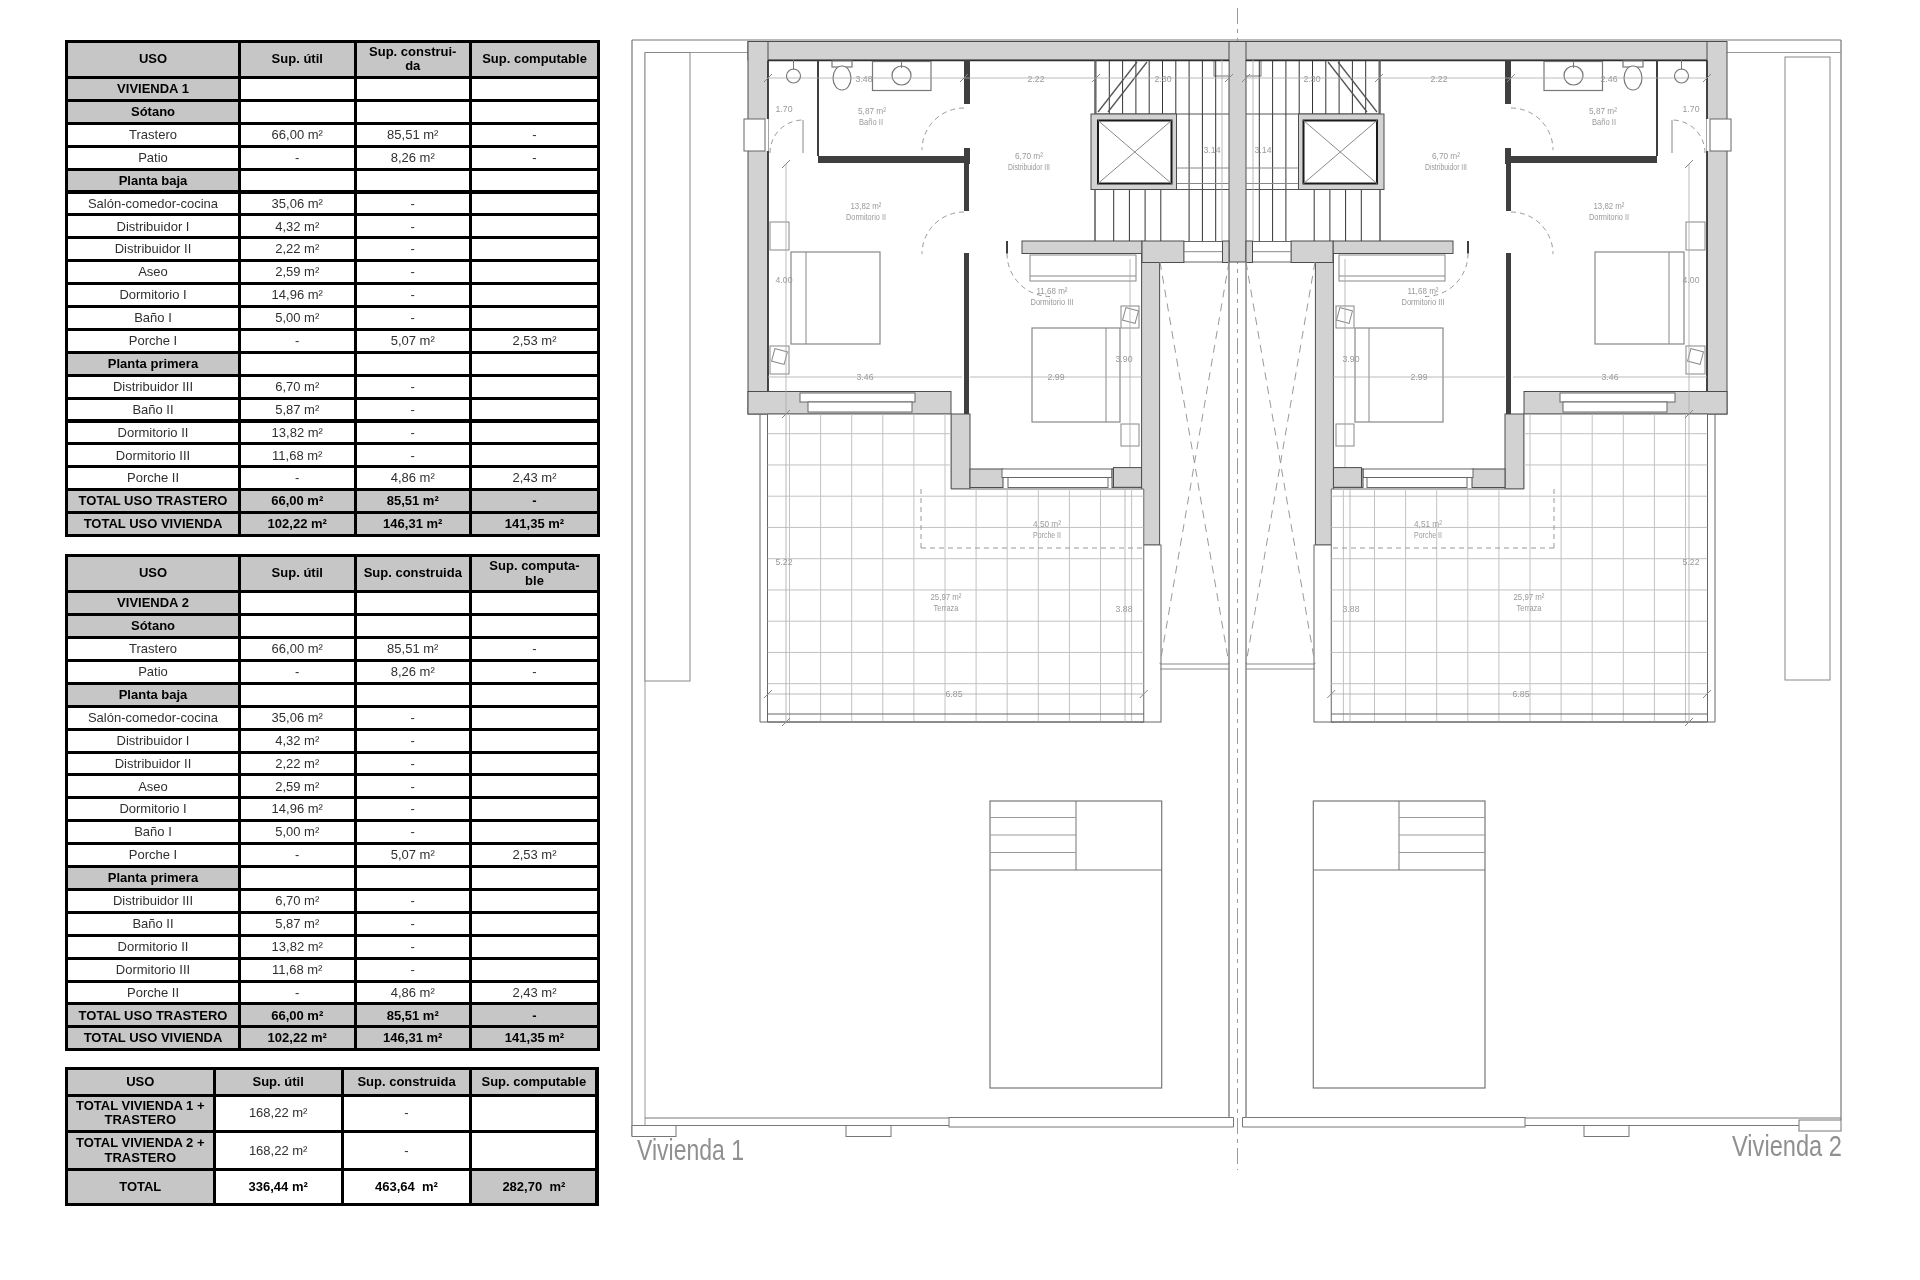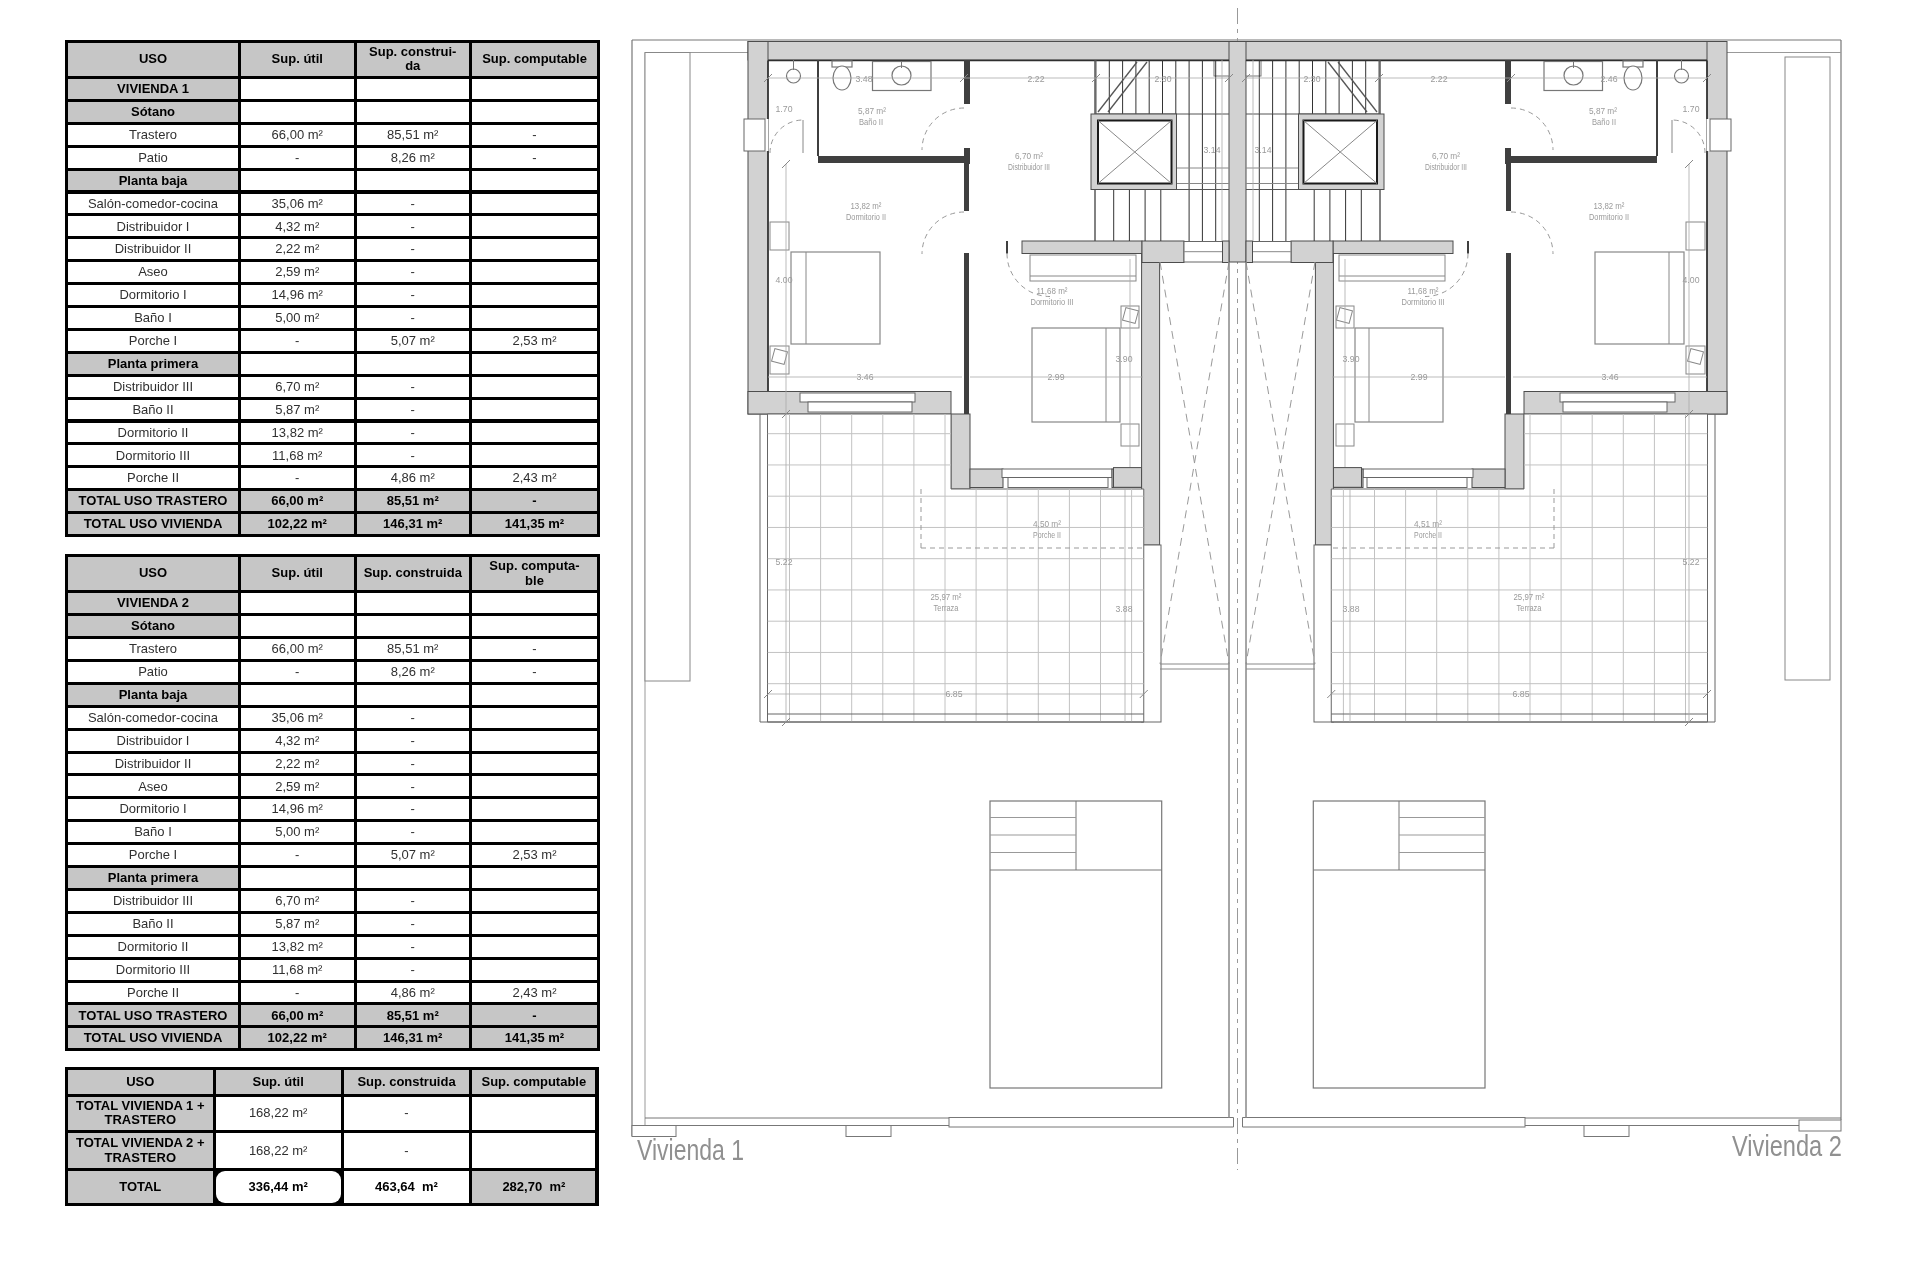--- a/index.html
+++ b/index.html
@@ -191,21 +191,21 @@
 <div style="position:absolute;left:407.2px;top:3px;width:123.3px;height:23.5px;background:#c6c6c6;display:flex;align-items:center;justify-content:center;text-align:center;font-size:13px;line-height:1.1;color:#000;font-weight:bold;">Sup. computable</div>
 <div style="position:absolute;left:3px;top:29.5px;width:144.5px;height:33.5px;background:#c6c6c6;display:flex;align-items:center;justify-content:center;text-align:center;font-size:13px;line-height:1.1;color:#000;font-weight:bold;">TOTAL VIVIENDA 1 +<br>TRASTERO</div>
 <div style="position:absolute;left:150.5px;top:29.5px;width:125.3px;height:33.5px;background:#fff;display:flex;align-items:center;justify-content:center;text-align:center;font-size:13px;line-height:1.05;color:#303030;font-weight:normal;">168,22 m²</div>
 <div style="position:absolute;left:278.8px;top:29.5px;width:125.4px;height:33.5px;background:#fff;display:flex;align-items:center;justify-content:center;text-align:center;font-size:13px;line-height:1.05;color:#303030;font-weight:normal;">-</div>
 <div style="position:absolute;left:407.2px;top:29.5px;width:123.3px;height:33.5px;background:#fff;display:flex;align-items:center;justify-content:center;text-align:center;font-size:13px;line-height:1.05;color:#303030;font-weight:normal;"></div>
 <div style="position:absolute;left:3px;top:66px;width:144.5px;height:35px;background:#c6c6c6;display:flex;align-items:center;justify-content:center;text-align:center;font-size:13px;line-height:1.1;color:#000;font-weight:bold;">TOTAL VIVIENDA 2 +<br>TRASTERO</div>
 <div style="position:absolute;left:150.5px;top:66px;width:125.3px;height:35px;background:#fff;display:flex;align-items:center;justify-content:center;text-align:center;font-size:13px;line-height:1.05;color:#303030;font-weight:normal;">168,22 m²</div>
 <div style="position:absolute;left:278.8px;top:66px;width:125.4px;height:35px;background:#fff;display:flex;align-items:center;justify-content:center;text-align:center;font-size:13px;line-height:1.05;color:#303030;font-weight:normal;">-</div>
 <div style="position:absolute;left:407.2px;top:66px;width:123.3px;height:35px;background:#fff;display:flex;align-items:center;justify-content:center;text-align:center;font-size:13px;line-height:1.05;color:#303030;font-weight:normal;"></div>
 <div style="position:absolute;left:3px;top:104px;width:144.5px;height:31.5px;background:#c6c6c6;display:flex;align-items:center;justify-content:center;text-align:center;font-size:13px;line-height:1.1;color:#000;font-weight:bold;">TOTAL</div>
-<div style="position:absolute;left:150.5px;top:104px;width:125.3px;height:31.5px;background:#fff;display:flex;align-items:center;justify-content:center;text-align:center;font-size:13px;line-height:1.05;color:#000;font-weight:bold;border-radius:9px;">336,44 m²</div>
+<div style="position:absolute;left:150.5px;top:104px;width:125.3px;height:31.5px;background:#fff;display:flex;align-items:center;justify-content:center;text-align:center;font-size:13px;line-height:1.05;color:#000;font-weight:bold;">336,44 m²</div>
 <div style="position:absolute;left:278.8px;top:104px;width:125.4px;height:31.5px;background:#fff;display:flex;align-items:center;justify-content:center;text-align:center;font-size:13px;line-height:1.05;color:#000;font-weight:bold;">463,64&nbsp; m²</div>
 <div style="position:absolute;left:407.2px;top:104px;width:123.3px;height:31.5px;background:#c6c6c6;display:flex;align-items:center;justify-content:center;text-align:center;font-size:13px;line-height:1.05;color:#000;font-weight:bold;">282,70&nbsp; m²</div>
 </div>
 
 <svg width="1920" height="1280" viewBox="0 0 1920 1280" style="position:absolute;left:0;top:0" font-family="Liberation Sans, sans-serif">
 
 <g>
 <line x1="632" y1="40" x2="1841" y2="40" stroke="#777" stroke-width="1.2"></line>
 <line x1="632" y1="40" x2="632" y2="1136" stroke="#777" stroke-width="1.2"></line>
 <line x1="645" y1="52.5" x2="645" y2="1125" stroke="#999" stroke-width="1"></line>

